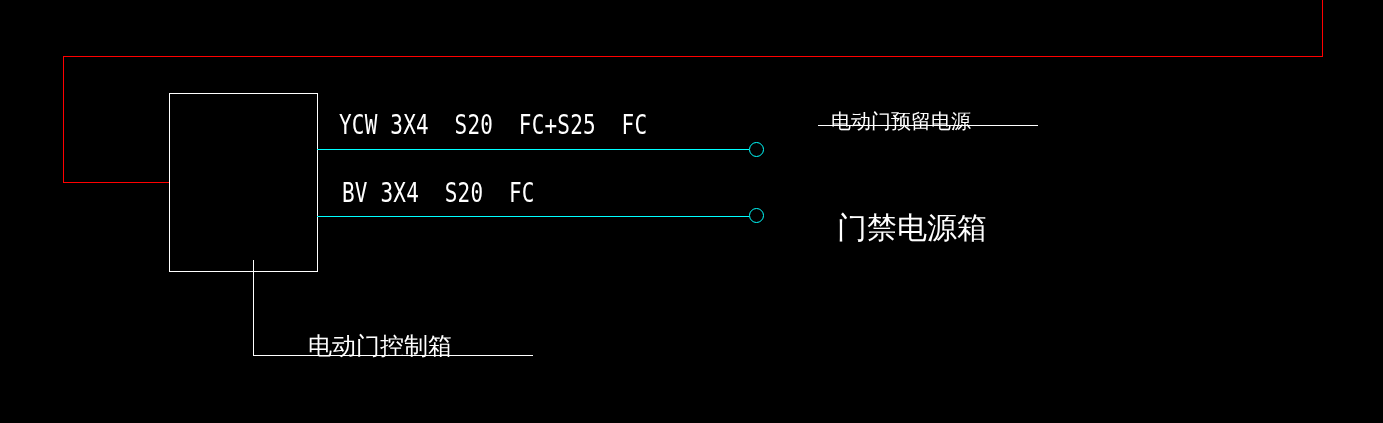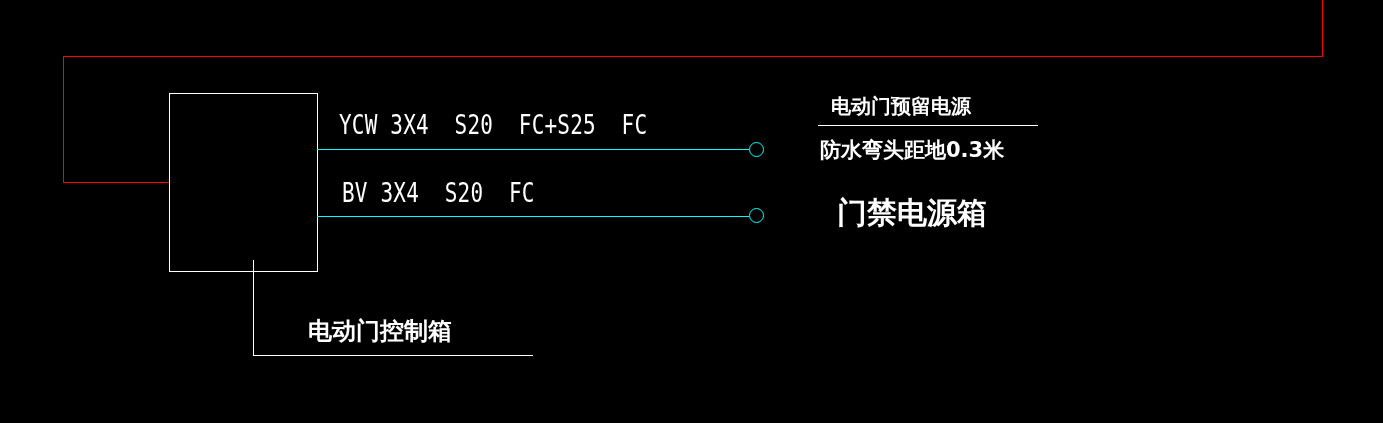--- a/index.html
+++ b/index.html
@@ -44,21 +44,22 @@
   .cad-latin {
     font-family: "DejaVu Sans Mono", "Liberation Mono", monospace;
     font-size: 21px;
     font-weight: normal;
     letter-spacing: 0.2px;
     transform: scaleY(1.25);
     transform-origin: left top;
   }
   .cad-cjk {
     font-family: "DejaVu Sans", "Liberation Sans", sans-serif;
-    font-weight: bold;
+    font-weight: normal;
+    margin-top: 15px;
   }
   .t-reserved { left: 831px; top: 96px;  font-size: 20px; }
   .t-note     { left: 820px; top: 140px; font-size: 21px; }
   .t-access   { left: 837px; top: 198px; font-size: 30px; }
   .t-control  { left: 308px; top: 319px; font-size: 24px; text-align: right; }
 </style>
 </head>
 <body>
 
 <div class="canvas">
@@ -73,20 +74,19 @@
   <div class="label cad-latin" style="left:339px; top:113px;">YCW 3X4  S20  FC+S25  FC</div>
   <div class="hline cyan" style="left:317px; top:149px; width:432px;"></div>
   <div class="terminal" style="left:749px; top:142px;"></div>
 
   <div class="label cad-latin" style="left:342px; top:181px;">BV 3X4  S20  FC</div>
   <div class="hline cyan" style="left:317px; top:216px; width:432px;"></div>
   <div class="terminal" style="left:749px; top:208px;"></div>
 
   <div class="label cad-cjk t-reserved">电动门预留电源</div>
   <div class="hline white" style="left:818px; top:125px; width:220px;"></div>
-  <div class="label cad-cjk t-note">防水弯头距地0.3米</div>
   <div class="label cad-cjk t-access">门禁电源箱</div>
 
   <div class="vline white" style="left:253px; top:260px; height:96px;"></div>
   <div class="hline white" style="left:253px; top:355px; width:280px;"></div>
   <div class="label cad-cjk t-control">电动门控制箱</div>
 
 </div>
 
 </body></html>

